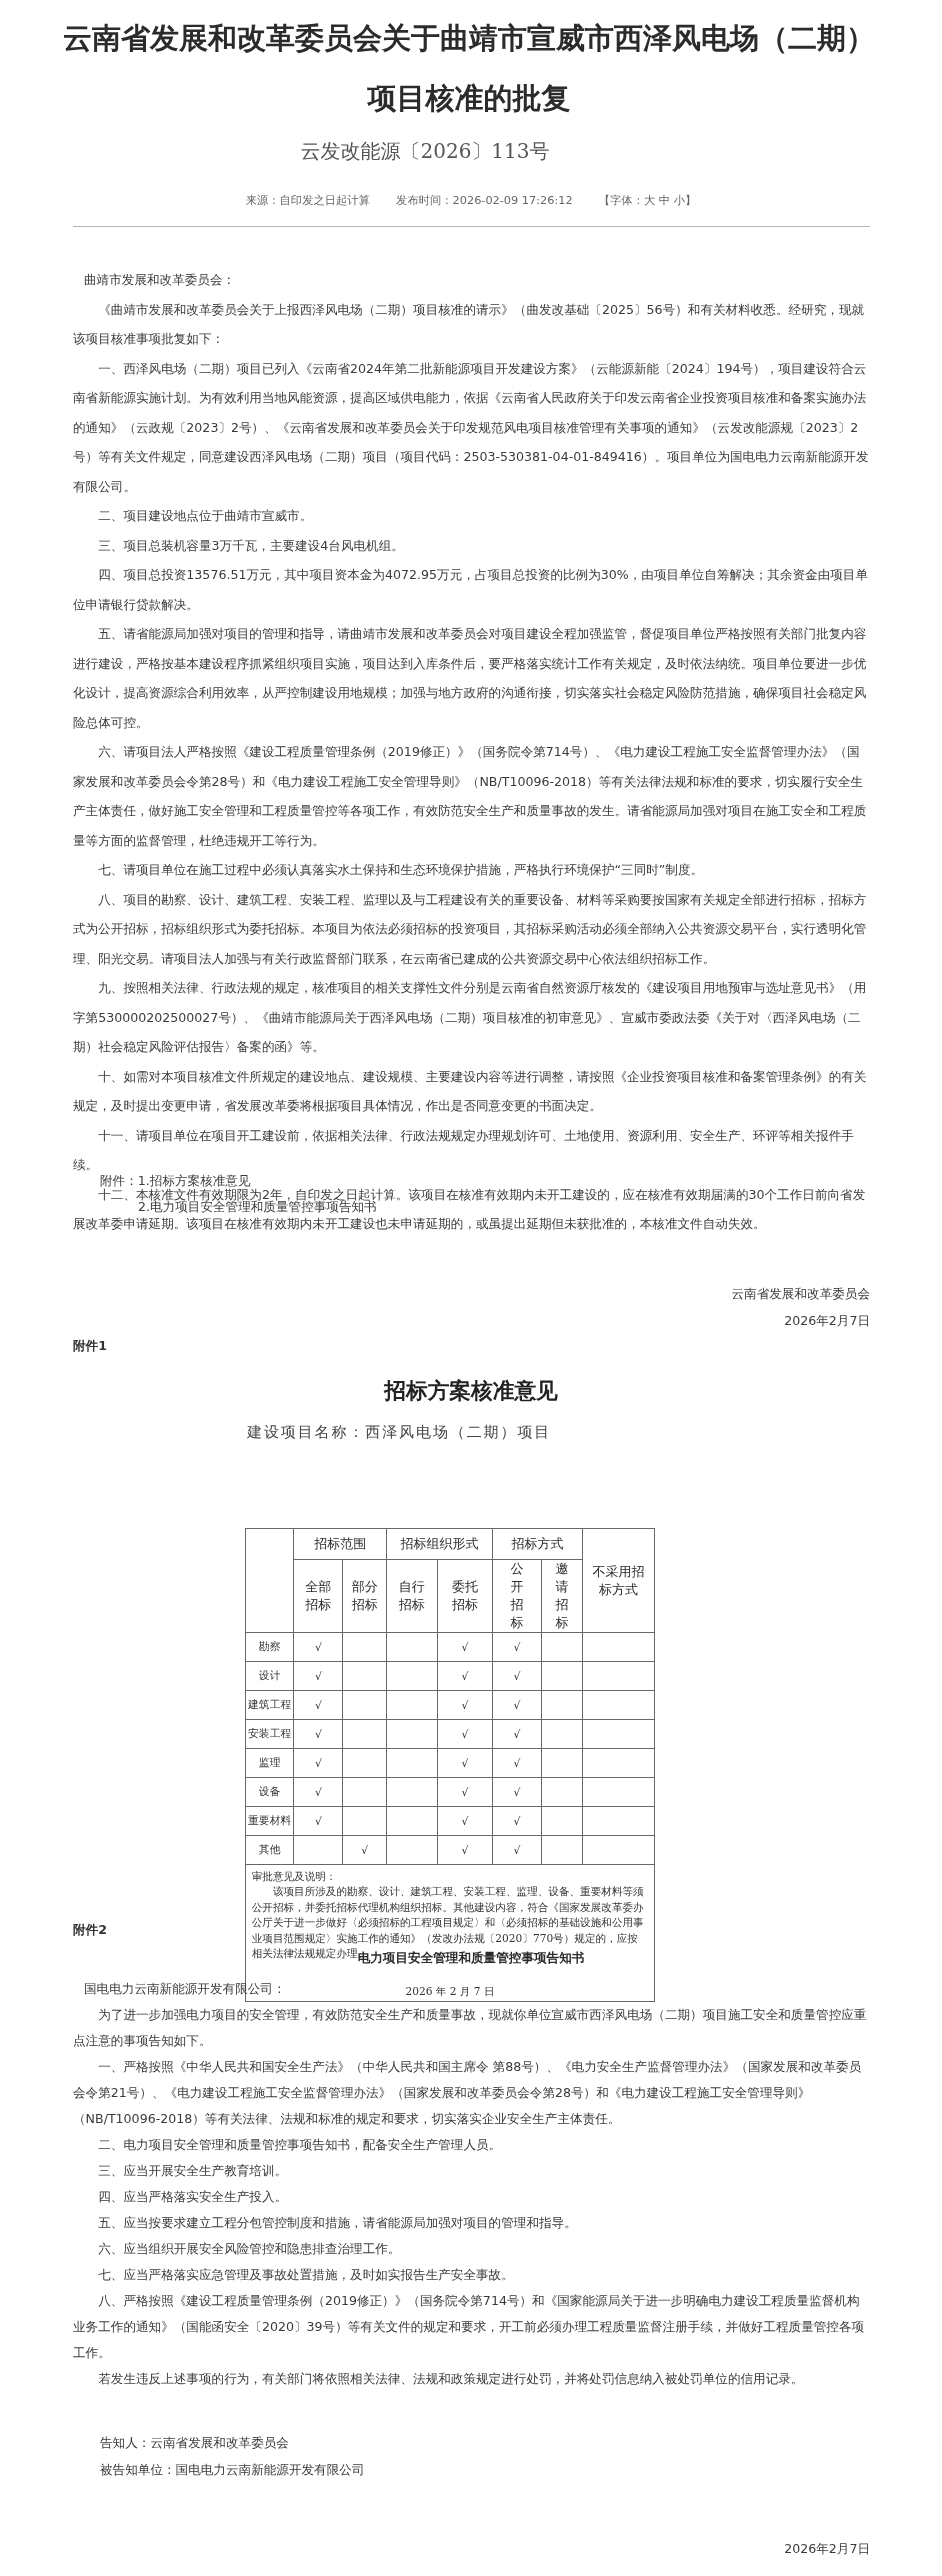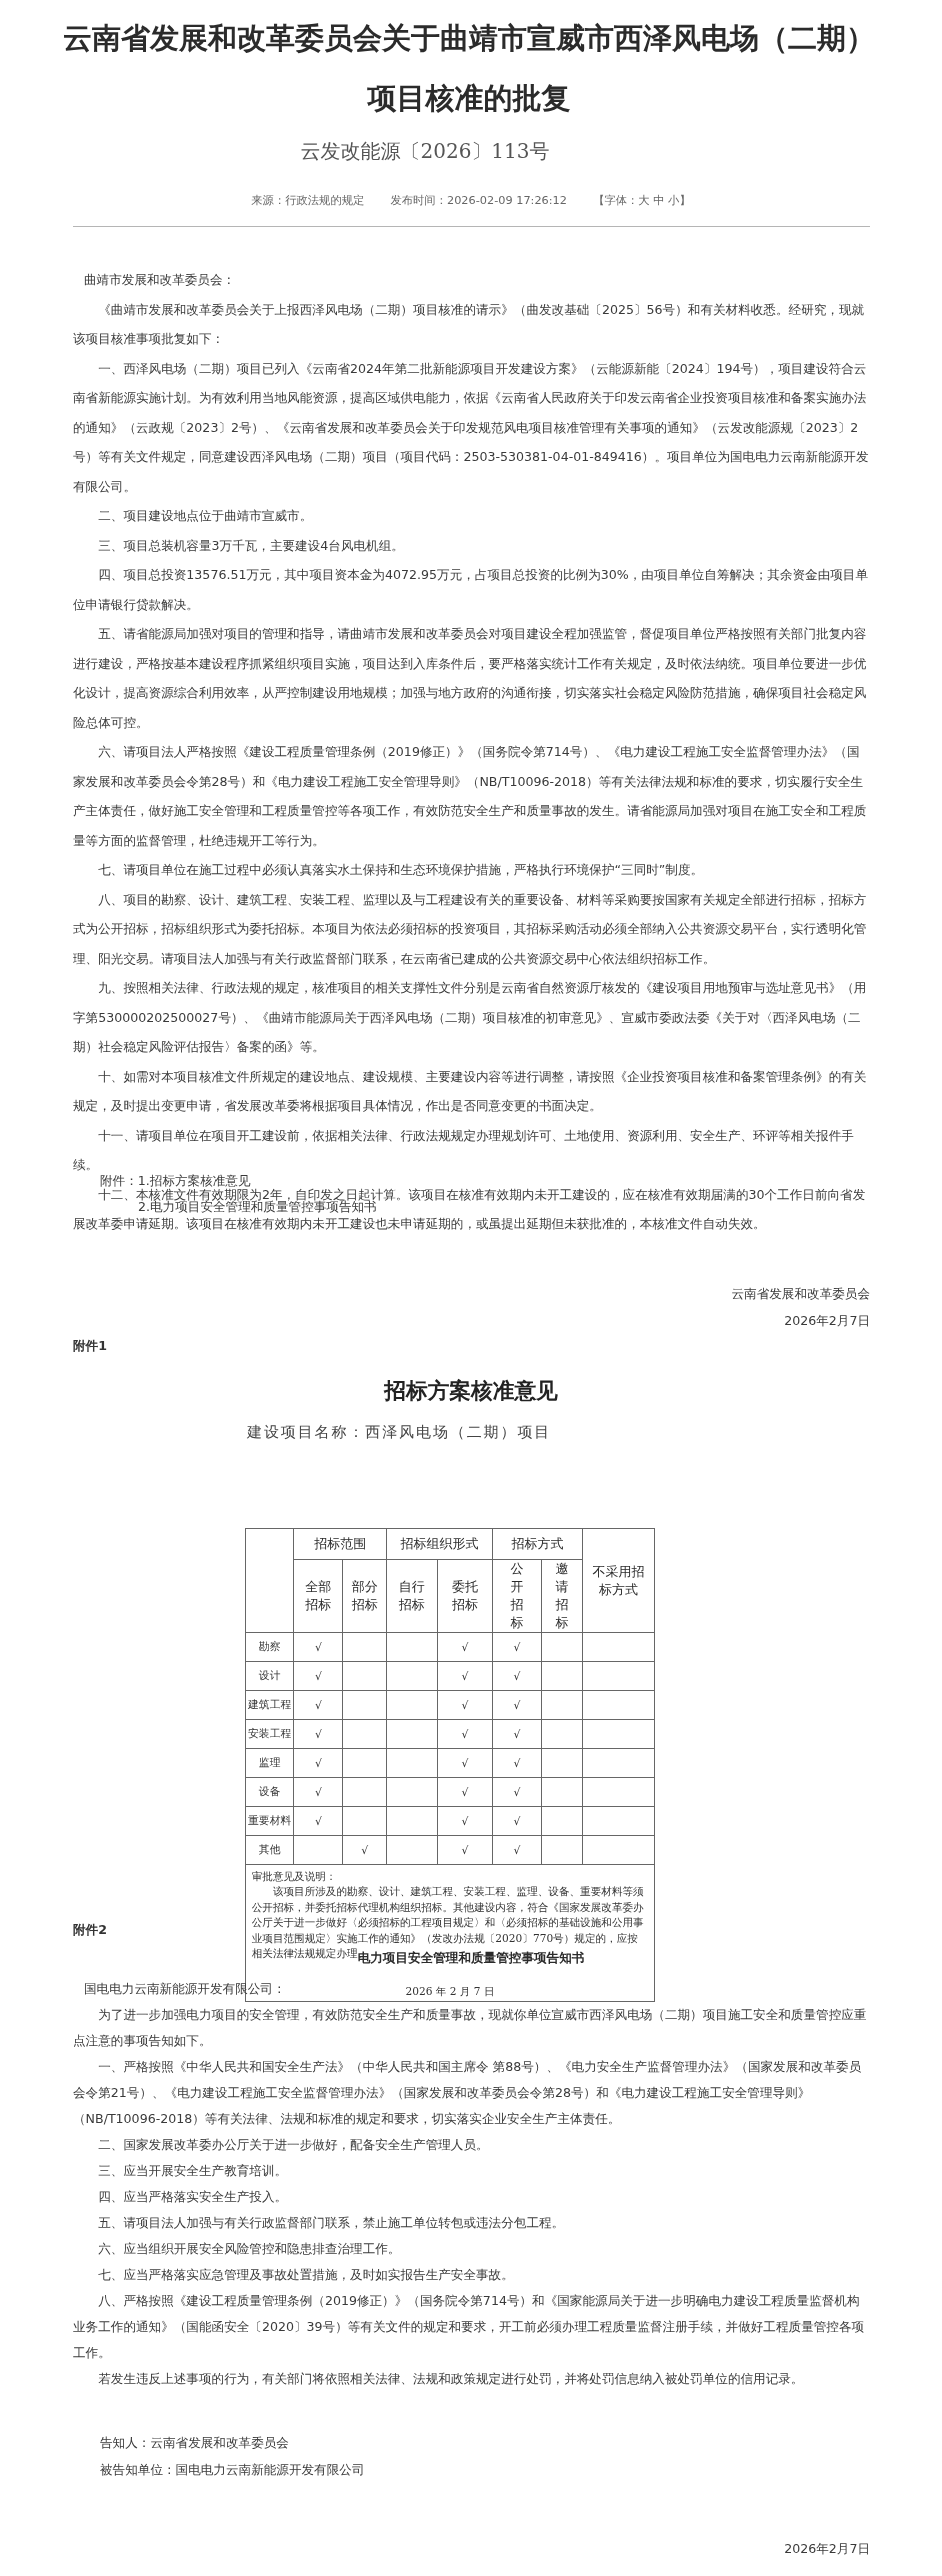--- a/index.html
+++ b/index.html
@@ -42,21 +42,21 @@
   .notice-top { top: 1976px; }
   .sign2 { left: 100px; font-size: 12.6px; line-height: 27px; color: #3a3a3a; }
 </style>
 </head>
 <body>
 
 <div class="abs title" style="top:19px">云南省发展和改革委员会关于曲靖市宣威市西泽风电场（二期）</div>
 <div class="abs title" style="top:79px">项目核准的批复</div>
 <div class="abs docno">云发改能源〔2026〕113号</div>
 <div class="abs meta">
-  <span>来源：行政法规的规定</span>
+  <span>来源：自印发之日起计算</span>
   <span>发布时间：2026-02-09 17:26:12</span>
   <span class="fs">【字体：大 中 小】</span>
 </div>
 <div class="abs rule"></div>
 
 <div class="abs body" style="top:265px">
   <p class="noindent">曲靖市发展和改革委员会：</p>
   <p>《曲靖市发展和改革委员会关于上报西泽风电场（二期）项目核准的请示》（曲发改基础〔2025〕56号）和有关材料收悉。经研究，现就该项目核准事项批复如下：</p>
   <p>一、西泽风电场（二期）项目已列入《云南省2024年第二批新能源项目开发建设方案》（云能源新能〔2024〕194号），项目建设符合云南省新能源实施计划。为有效利用当地风能资源，提高区域供电能力，依据《云南省人民政府关于印发云南省企业投资项目核准和备案实施办法的通知》（云政规〔2023〕2号）、《云南省发展和改革委员会关于印发规范风电项目核准管理有关事项的通知》（云发改能源规〔2023〕2号）等有关文件规定，同意建设西泽风电场（二期）项目（项目代码：2503-530381-04-01-849416）。项目单位为国电电力云南新能源开发有限公司。</p>
   <p>二、项目建设地点位于曲靖市宣威市。</p>
@@ -207,24 +207,24 @@
 </tbody>
   </table>
 
 <div class="abs att-label" style="top:1922px">附件2</div>
 <div class="abs att2-title">电力项目安全管理和质量管控事项告知书</div>
 
 <div class="abs body notice-top" style="line-height:26px">
   <p class="noindent">国电电力云南新能源开发有限公司：</p>
   <p>为了进一步加强电力项目的安全管理，有效防范安全生产和质量事故，现就你单位宣威市西泽风电场（二期）项目施工安全和质量管控应重点注意的事项告知如下。</p>
   <p>一、严格按照《中华人民共和国安全生产法》（中华人民共和国主席令 第88号）、《电力安全生产监督管理办法》（国家发展和改革委员会令第21号）、《电力建设工程施工安全监督管理办法》（国家发展和改革委员会令第28号）和《电力建设工程施工安全管理导则》（NB/T10096-2018）等有关法律、法规和标准的规定和要求，切实落实企业安全生产主体责任。</p>
-  <p>二、国家发展改革委办公厅关于进一步做好，配备安全生产管理人员。</p>
+  <p>二、电力项目安全管理和质量管控事项告知书，配备安全生产管理人员。</p>
   <p>三、应当开展安全生产教育培训。</p>
   <p>四、应当严格落实安全生产投入。</p>
-  <p>五、请项目法人加强与有关行政监督部门联系，禁止施工单位转包或违法分包工程。</p>
+  <p>五、应当按要求建立工程分包管控制度和措施，请省能源局加强对项目的管理和指导。</p>
   <p>六、应当组织开展安全风险管控和隐患排查治理工作。</p>
   <p>七、应当严格落实应急管理及事故处置措施，及时如实报告生产安全事故。</p>
   <p>八、严格按照《建设工程质量管理条例（2019修正）》（国务院令第714号）和《国家能源局关于进一步明确电力建设工程质量监督机构业务工作的通知》（国能函安全〔2020〕39号）等有关文件的规定和要求，开工前必须办理工程质量监督注册手续，并做好工程质量管控各项工作。</p>
   <p>若发生违反上述事项的行为，有关部门将依照相关法律、法规和政策规定进行处罚，并将处罚信息纳入被处罚单位的信用记录。</p>
 </div>
 
 <div class="abs sign2" style="top:2429px">
   <div>告知人：云南省发展和改革委员会</div>
   <div>被告知单位：国电电力云南新能源开发有限公司</div>
 </div>

